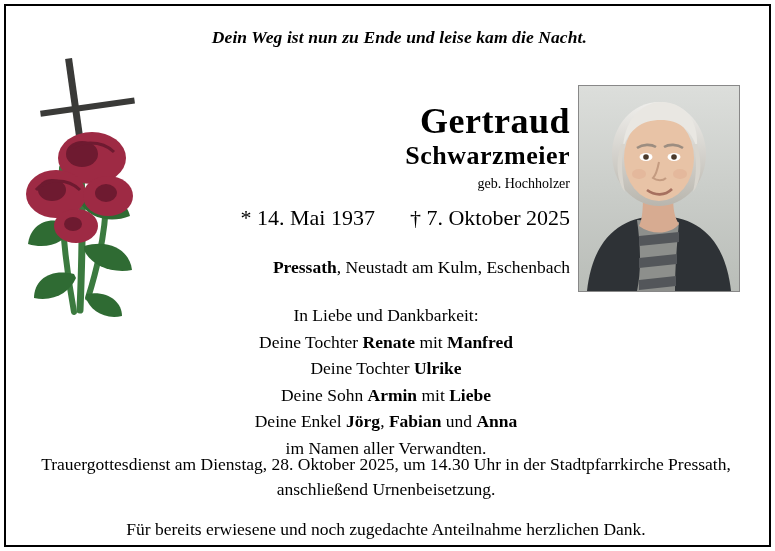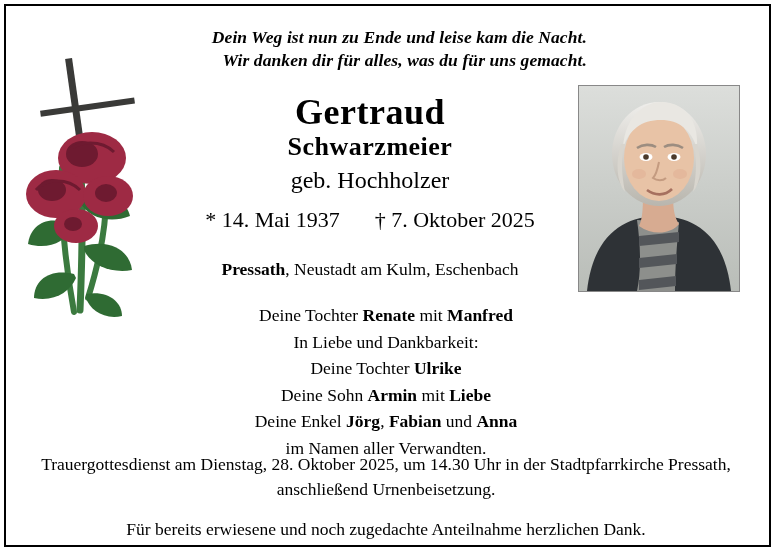--- a/index.html
+++ b/index.html
@@ -68,38 +68,38 @@
     height: 205px;
     border: 1px solid #888;
     overflow: hidden;
     background: #c9ccc7;
   }
 
   
   .name-block {
     position: absolute;
     left: 170px;
-    top: 92px;
+    top: 101px;
     width: 400px;
-    text-align: center;
+    text-align: right;
   }
   .name-first {
     font-size: 36px;
     font-weight: bold;
     line-height: 1.12;
     letter-spacing: 0.5px;
   }
   .name-last {
     font-size: 26px;
     font-weight: bold;
     line-height: 1.12;
     letter-spacing: 0.5px;
   }
   .maiden {
-    font-size: 24px;
+    font-size: 14px;
     margin-top: 6px;
   }
   .dates {
     font-size: 22px;
     margin-top: 13px;
   }
   .dates .gap {
     display: inline-block;
     width: 24px;
   }
@@ -138,21 +138,20 @@
 </head>
 <body>
 
 <div class="page">
   <div class="border-frame"></div>
 
   <div class="content">
 
     <div class="motto">
       <div>Dein Weg ist nun zu Ende und leise kam die Nacht.</div>
-      <div>Wir danken dir für alles, was du für uns gemacht.</div>
     </div>
 
     <div class="graphic">
       <svg width="180" height="300" viewBox="0 0 180 300" xmlns="http://www.w3.org/2000/svg">
 
         <g>
           <rect x="55" y="10" width="7" height="115" fill="#3a3a38" transform="rotate(-8 58 67)"></rect>
           <rect x="22" y="56" width="95" height="6" fill="#3a3a38" transform="rotate(-8 70 59)"></rect>
         </g>
 
@@ -245,24 +244,24 @@
         <span>* 14. Mai 1937</span>
         <span class="gap"></span>
         <span>† 7. Oktober 2025</span>
       </div>
       <div class="places">
         <b>Pressath</b><span>, Neustadt am Kulm, Eschenbach</span>
       </div>
     </div>
 
     <div class="family">
+      <div>In Liebe und Dankbarkeit:</div>
       <div>
         <span>Deine Tochter </span><b>Renate</b><span> mit </span><b>Manfred</b>
       </div>
-      <div>In Liebe und Dankbarkeit:</div>
       <div>
         <span>Deine Tochter </span><b>Ulrike</b>
       </div>
       <div>
         <span>Deine Sohn </span><b>Armin</b><span> mit </span><b>Liebe</b>
       </div>
       <div>
         <span>Deine Enkel </span><b>Jörg</b><span>, </span><b>Fabian</b><span> und </span><b>Anna</b>
       </div>
       <div>im Namen aller Verwandten.</div>

